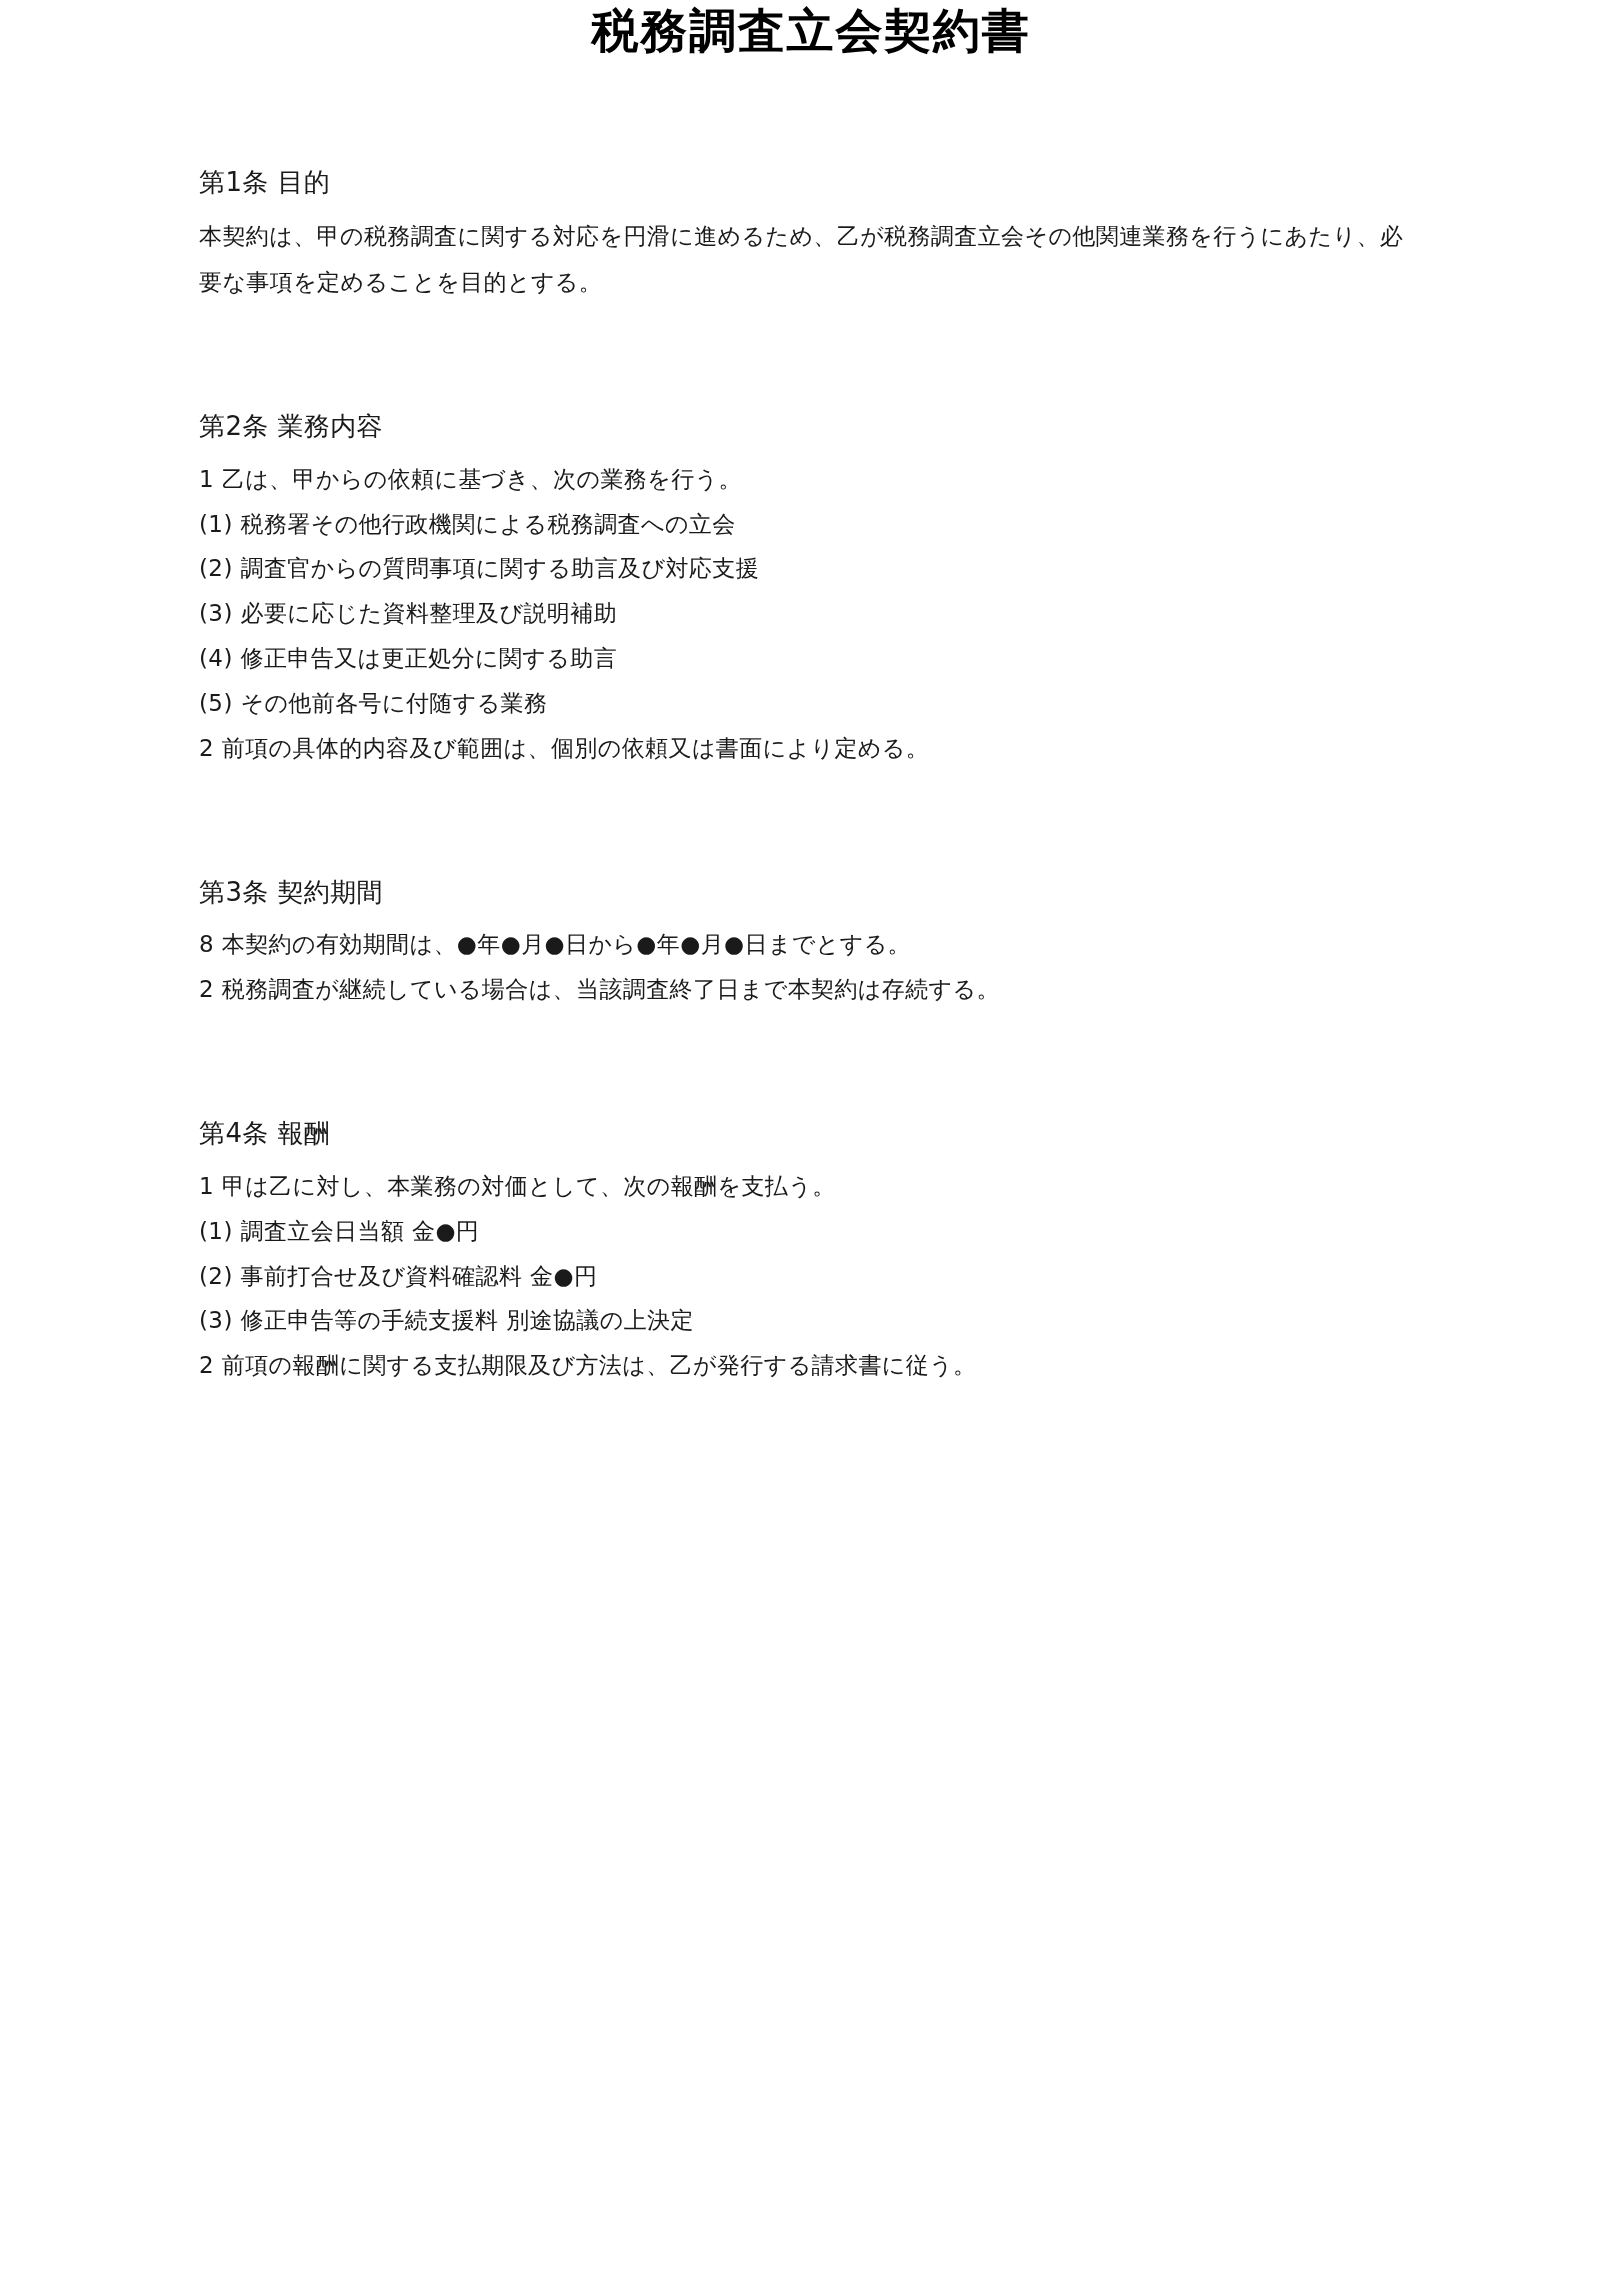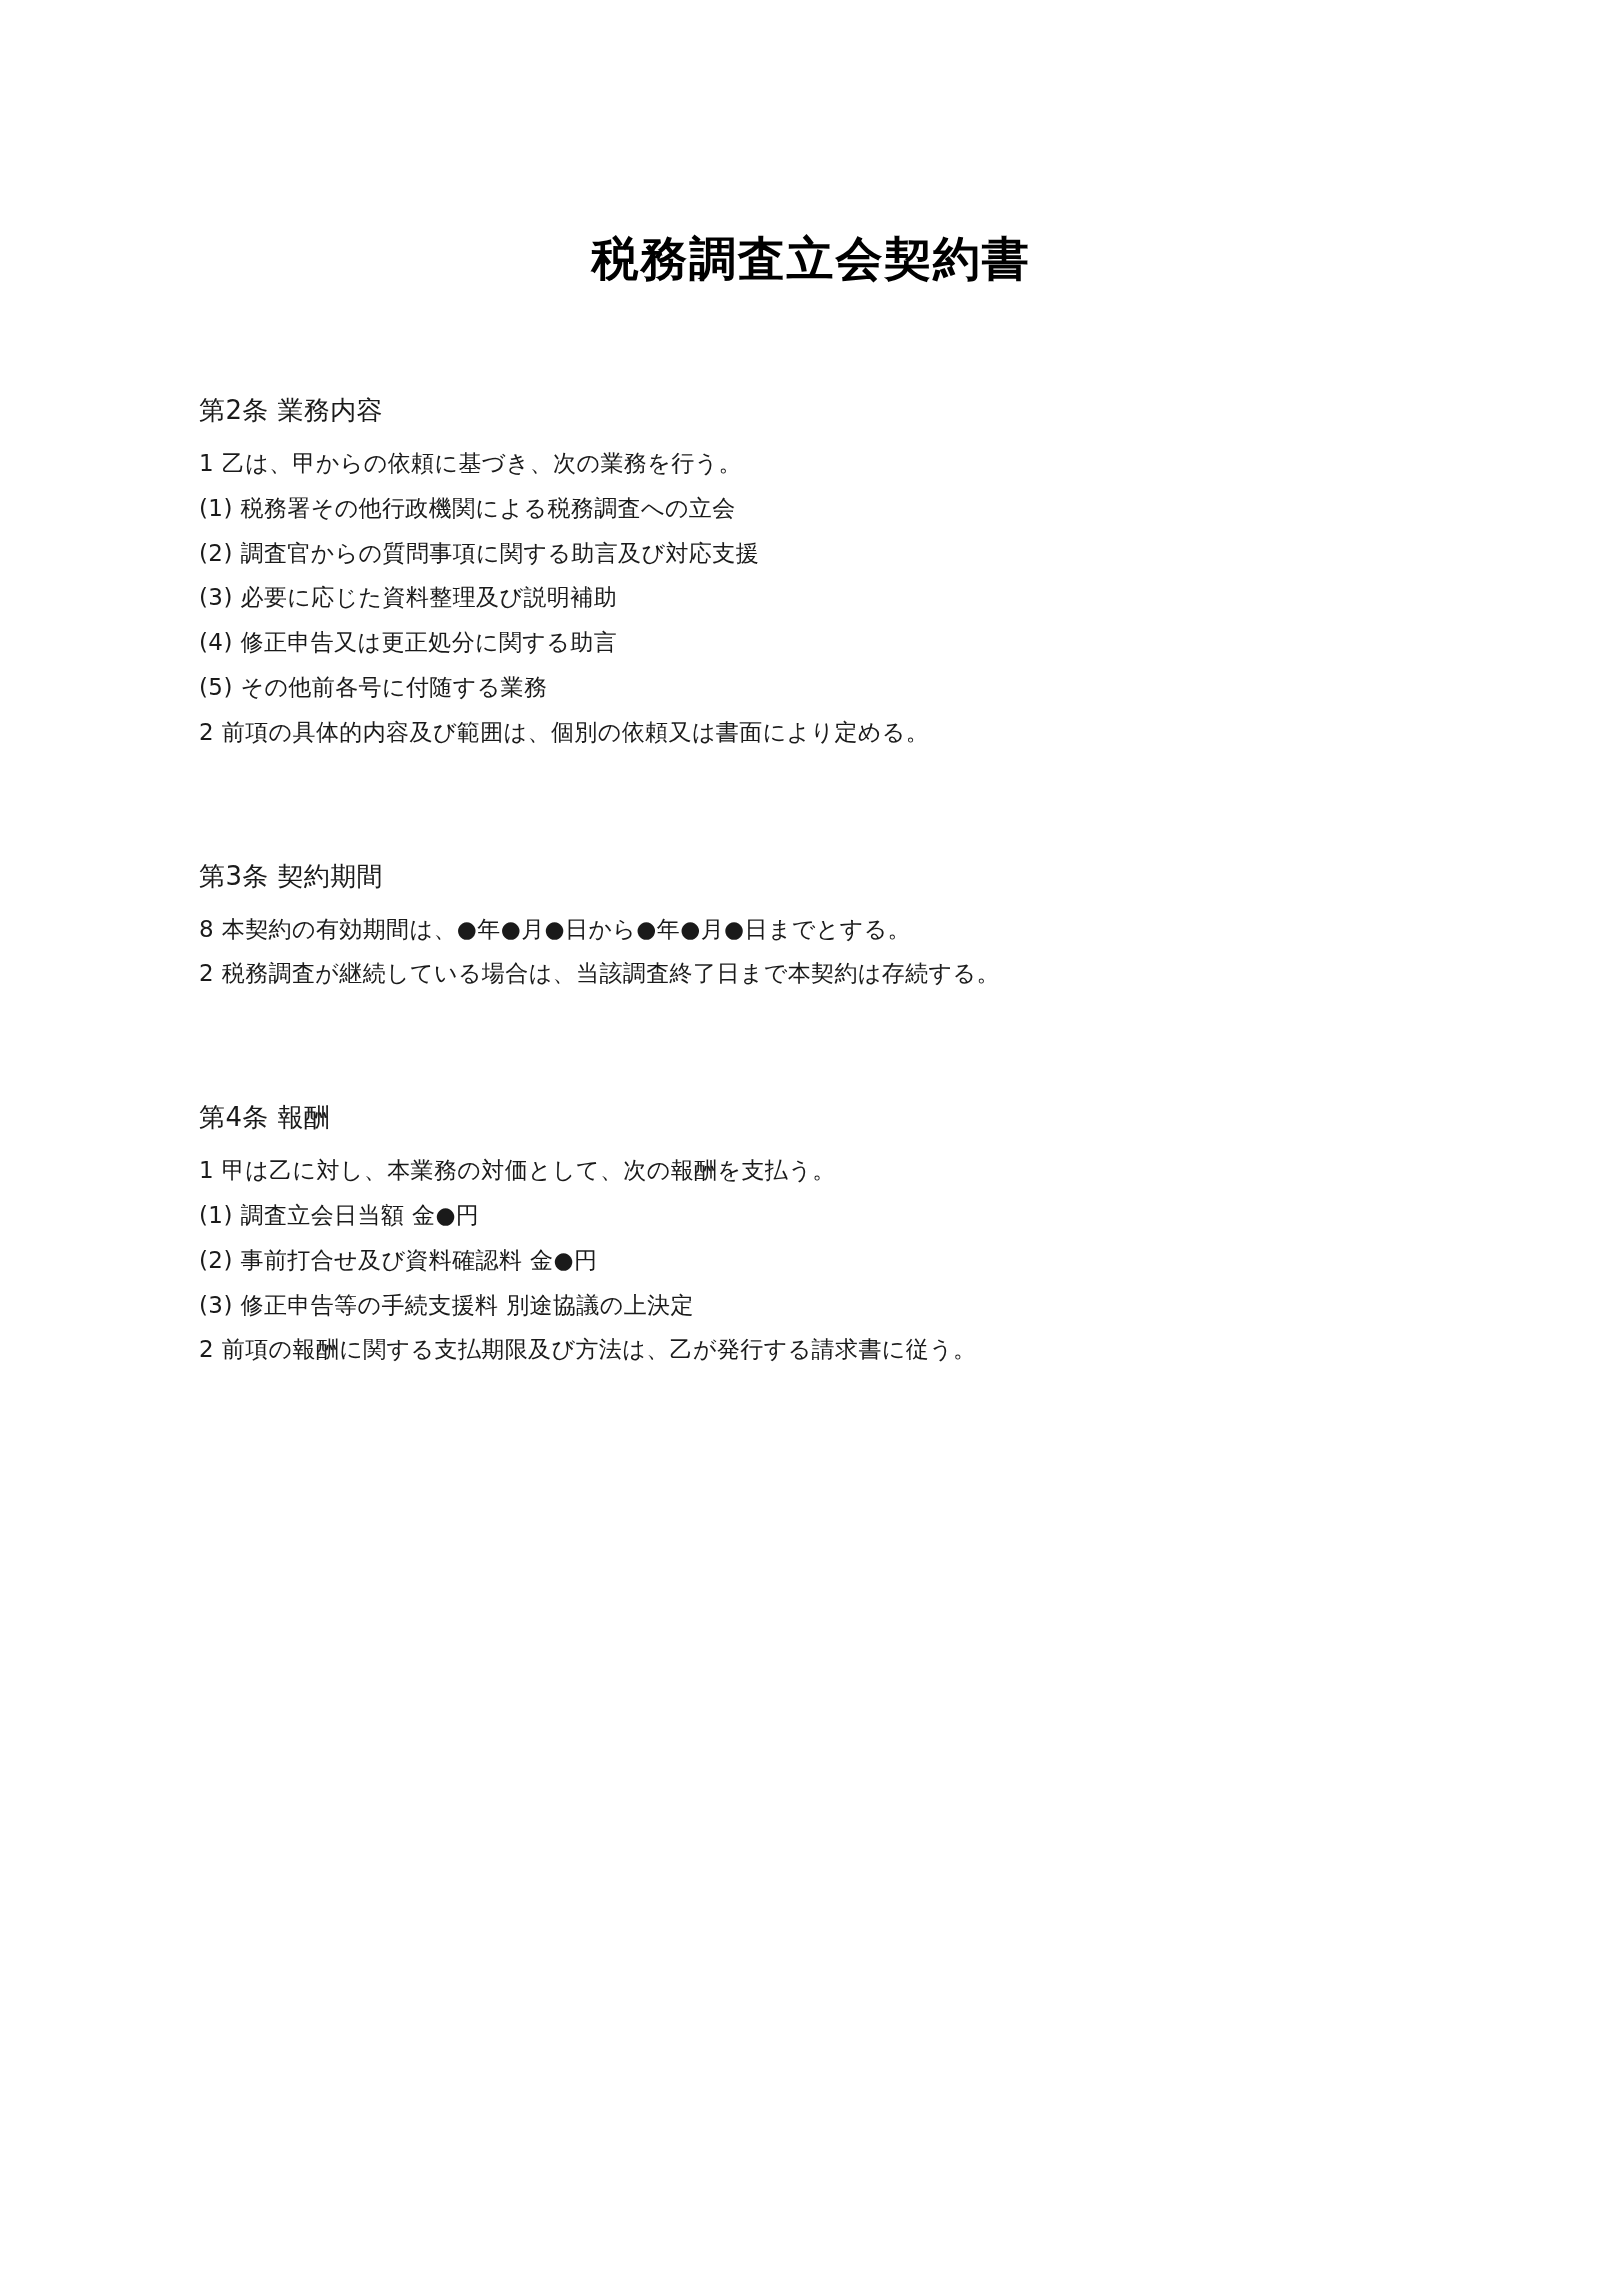--- a/index.html
+++ b/index.html
@@ -19,21 +19,20 @@
     box-sizing: border-box;
     padding: 0 199px;
     overflow: hidden;
   }
   .doc-title {
     text-align: center;
     font-size: 47px;
     font-weight: 700;
     letter-spacing: 1.8px;
     margin: 0;
-    padding-top: 228px;
     line-height: 1.3;
     color: #000000;
   }
   .preamble {
     margin-top: 152px;
     font-size: 23px;
     line-height: 2.0;
     letter-spacing: 0.4px;
   }
   .article {
@@ -60,20 +59,24 @@
   }
 </style>
 </head>
 <body>
 
 <div class="page">
 
   <h1 class="doc-title">税務調査立会契約書</h1>
 
 
+  <section class="article">
+    <div class="article-heading">第1条 目的</div>
+    <p class="article-para">本契約は、甲の税務調査に関する対応を円滑に進めるため、乙が税務調査立会その他関連業務を行うにあたり、必要な事項を定めることを目的とする。</p>
+  </section>
 
   <section class="article">
     <div class="article-heading">第2条 業務内容</div>
     <p class="article-line">1 乙は、甲からの依頼に基づき、次の業務を行う。</p>
     <p class="article-line">(1) 税務署その他行政機関による税務調査への立会</p>
     <p class="article-line">(2) 調査官からの質問事項に関する助言及び対応支援</p>
     <p class="article-line">(3) 必要に応じた資料整理及び説明補助</p>
     <p class="article-line">(4) 修正申告又は更正処分に関する助言</p>
     <p class="article-line">(5) その他前各号に付随する業務</p>
     <p class="article-line">2 前項の具体的内容及び範囲は、個別の依頼又は書面により定める。</p>

